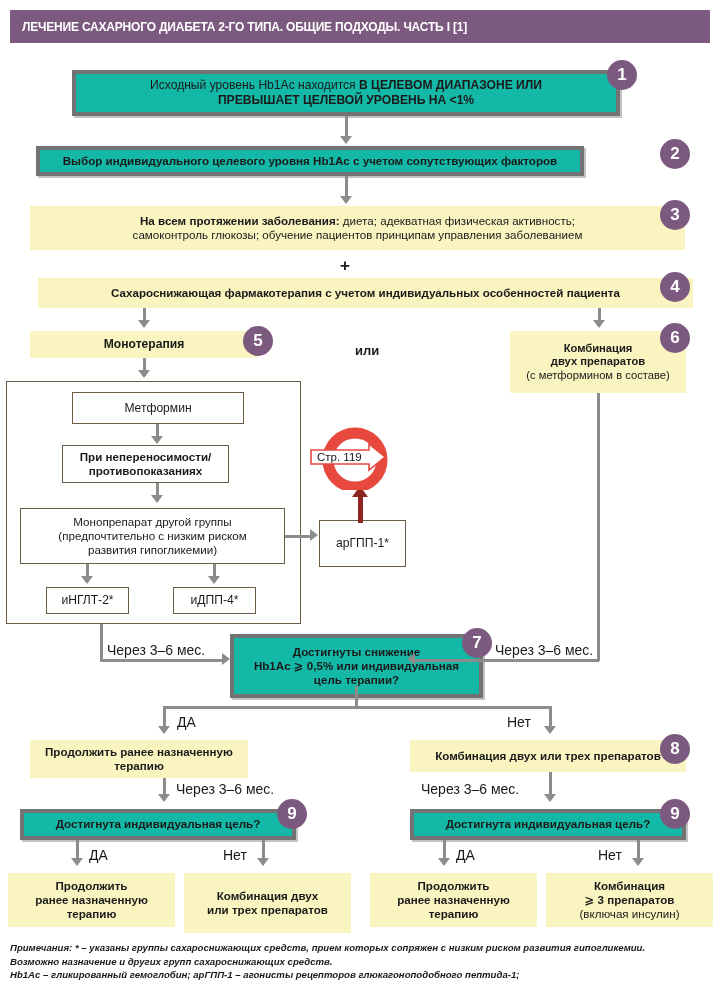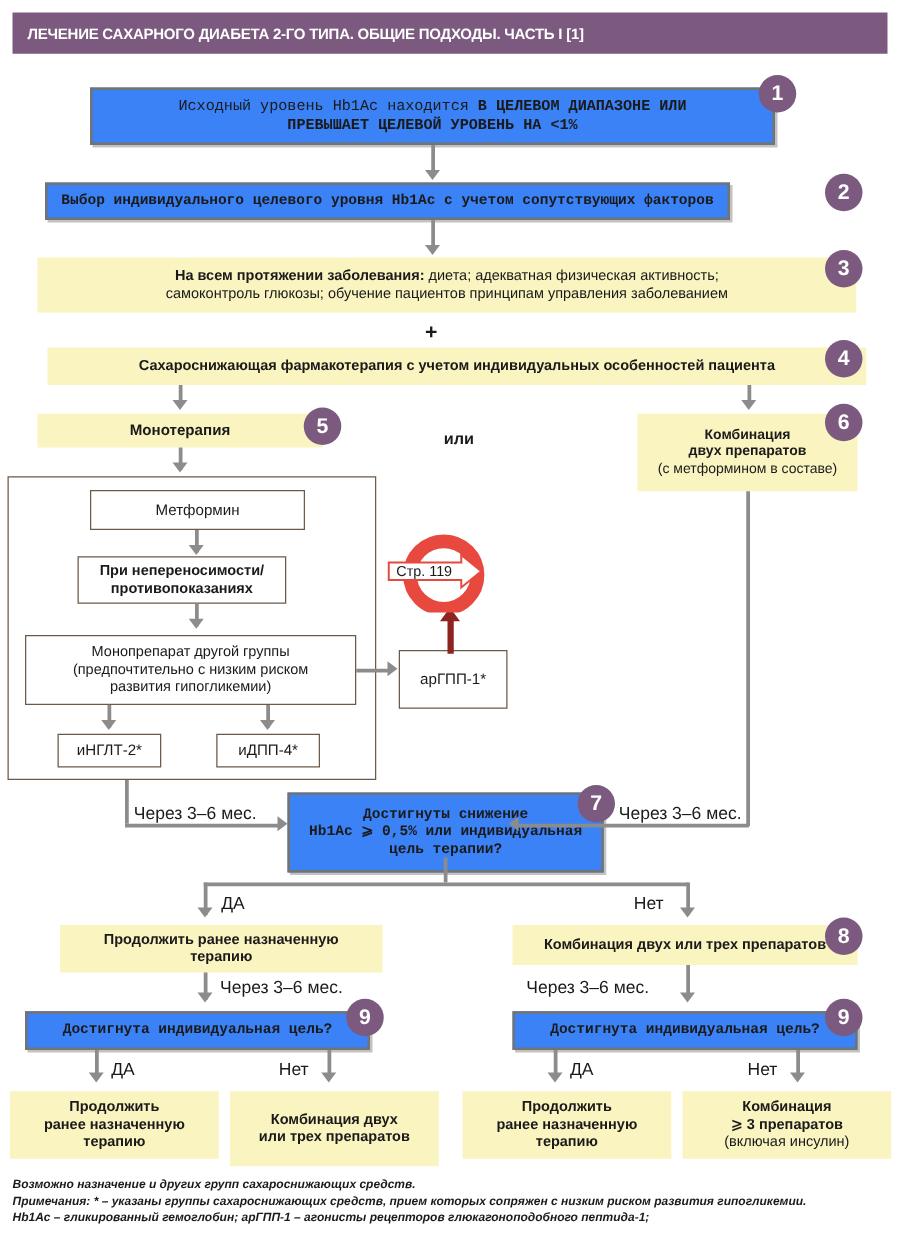--- a/index.html
+++ b/index.html
@@ -20,23 +20,22 @@
     letter-spacing:-0.2px;padding-left:12px;white-space:nowrap;
   }
 
   
   .node{
     position:absolute;box-sizing:border-box;
     display:flex;align-items:center;justify-content:center;
     text-align:center;line-height:1.22;
   }
   .grey{
-    background:#3b82f6;border:2px solid #737373;
+    background:#14b8a6;border:4px solid #737373;
     box-shadow:2px 2px 0 rgba(120,120,120,.45);
-    font-family:Liberation Mono, monospace;
   }
   .yellow{background:#faf4c0;border:none;}
   .white{background:#ffffff;border:1.4px solid #6b5a46;}
   .b{font-weight:bold;}
 
   .node span.t{display:block;padding:0 6px;}
 
   
   .badge{
     position:absolute;width:30px;height:30px;border-radius:50%;
@@ -269,21 +268,21 @@
   <div class="ln vl" style="left:355px;top:686px;height:20px;"></div>
   <div class="ln hl" style="left:163px;top:706px;width:388px;"></div>
   <div class="ln vl" style="left:163px;top:706px;height:26px;"></div>
   <div class="arw" style="left:158px;top:726px;"></div>
   <div class="ln vl" style="left:549px;top:706px;height:26px;"></div>
   <div class="arw" style="left:544px;top:726px;"></div>
 
   <div class="elabel plain" style="left:176px;top:714px;">ДА</div>
   <div class="elabel plain" style="left:506px;top:714px;">Нет</div>
 
-  <div class="node yellow" style="left:48px;top:740px;width:258px;height:38px;">
+  <div class="node yellow" style="left:30px;top:740px;width:218px;height:38px;">
     <span class="t b fs115">
       <span>Продолжить ранее назначенную</span><br>
       <span>терапию</span>
     </span>
   </div>
 
   <div class="ln vl" style="left:163px;top:778px;height:22px;"></div>
   <div class="arw" style="left:158px;top:794px;"></div>
   <div class="elabel plain" style="left:175px;top:781px;">Через 3–6 мес.</div>
 
@@ -345,20 +344,20 @@
 
   <div class="node yellow" style="left:546px;top:873px;width:167px;height:54px;">
     <span class="t fs115">
       <span class="b">Комбинация</span><br>
       <span class="b">⩾ 3 препаратов</span><br>
       <span>(включая инсулин)</span>
     </span>
   </div>
 
   <div class="notes">
-    <span class="ln1">Возможно назначение и других групп сахароснижающих средств.</span>
     <span class="ln1">
       <span class="lead">Примечания:</span><span> * – указаны группы сахароснижающих средств, прием которых сопряжен с низким риском развития гипогликемии.</span>
     </span>
+    <span class="ln1">Возможно назначение и других групп сахароснижающих средств.</span>
     <span class="ln1">Hb1Ac – гликированный гемоглобин; арГПП-1 – агонисты рецепторов глюкагоноподобного пептида-1;</span>
   </div>
 
 </div>
 
 </body></html>

